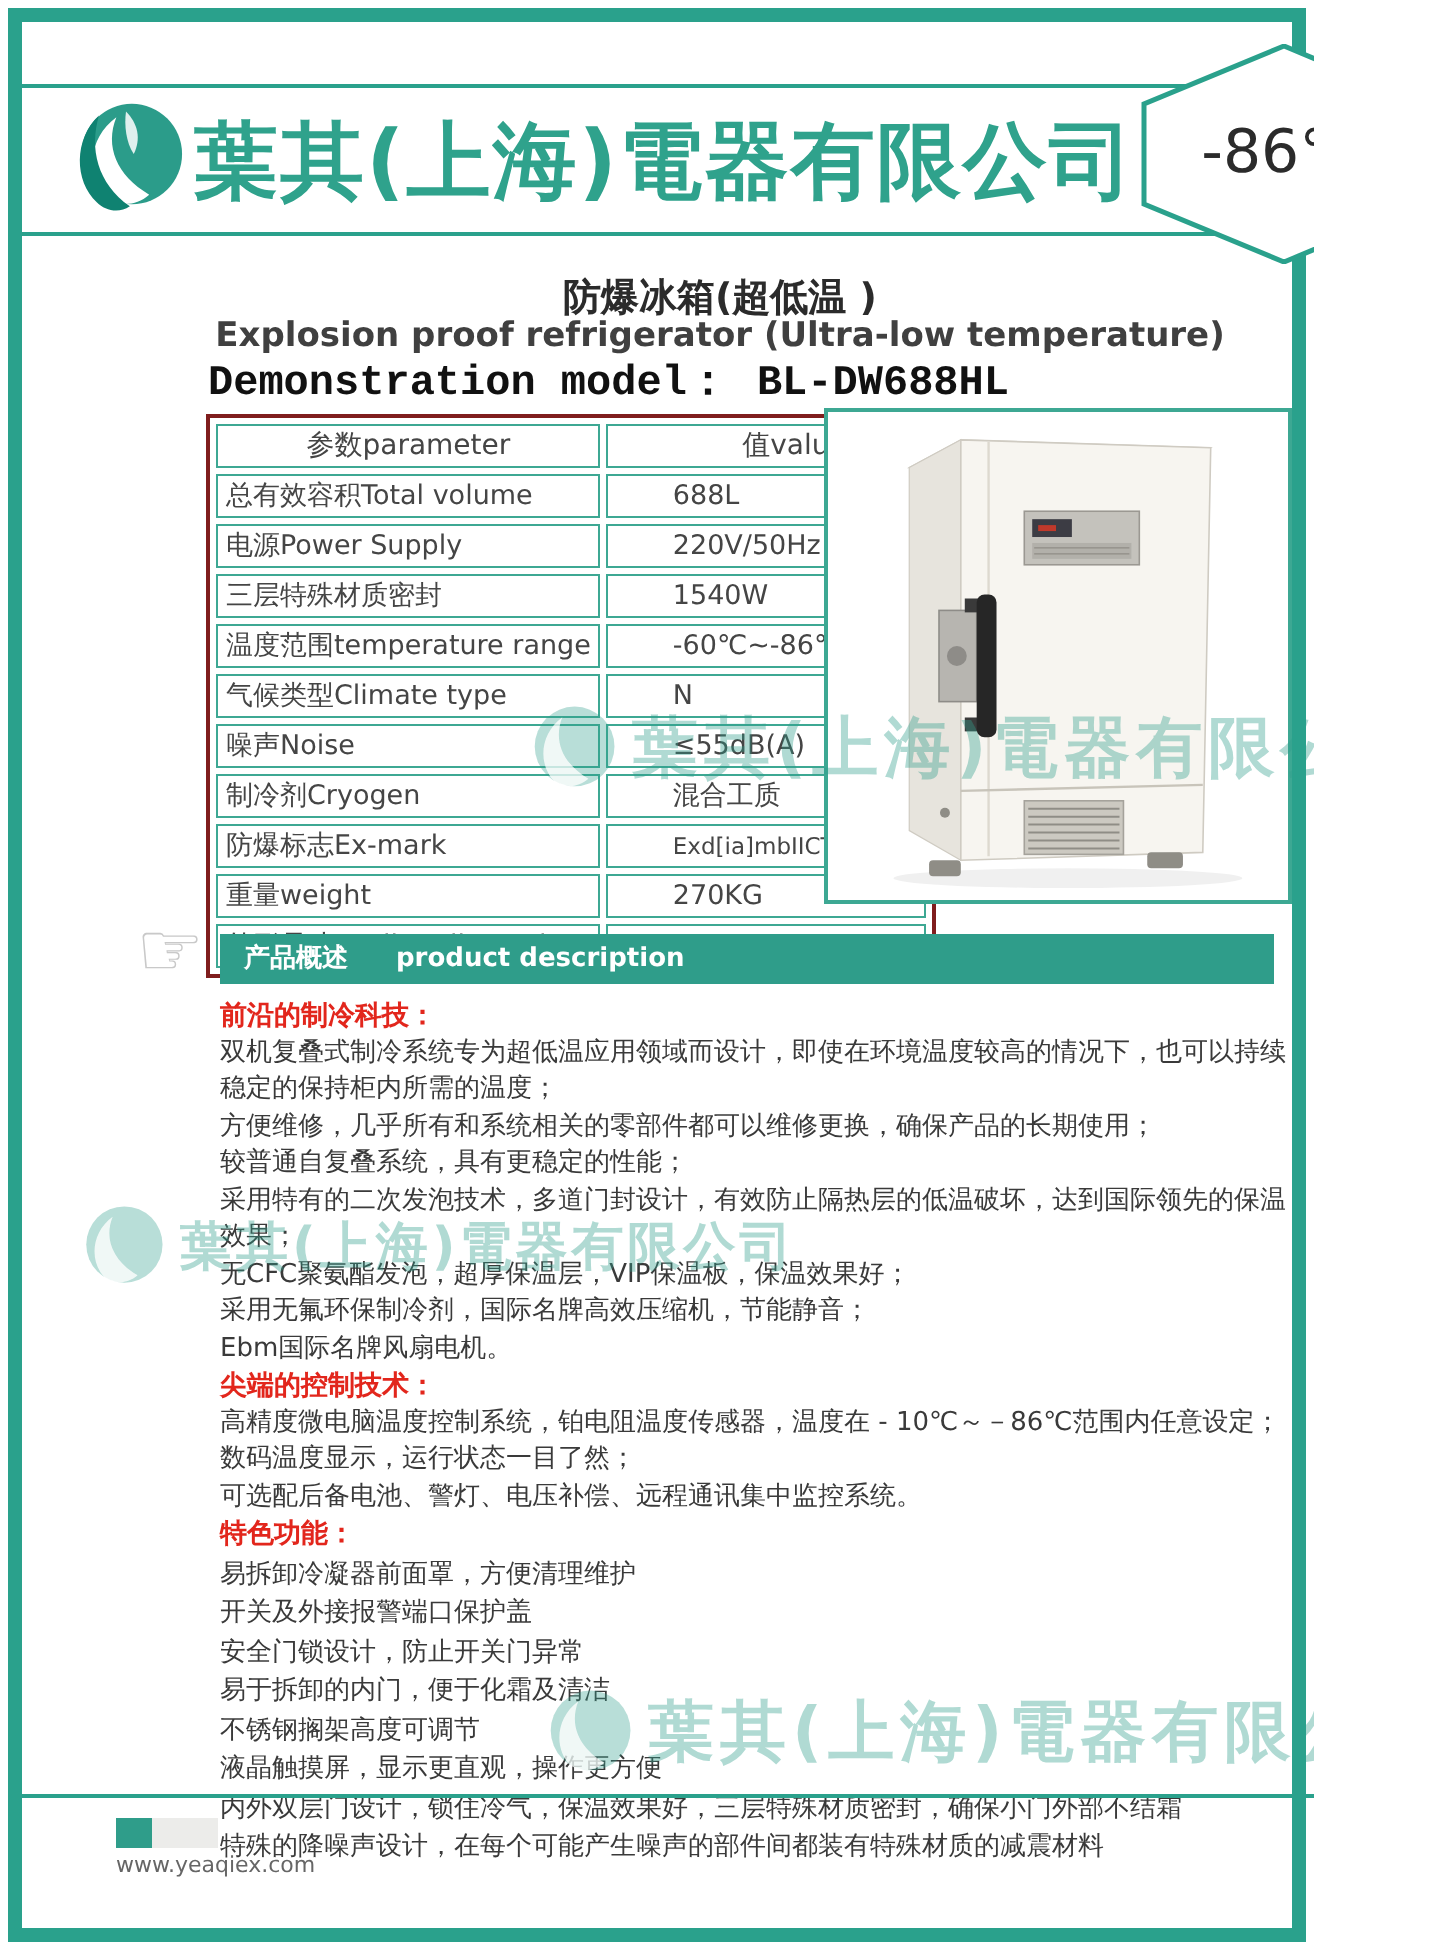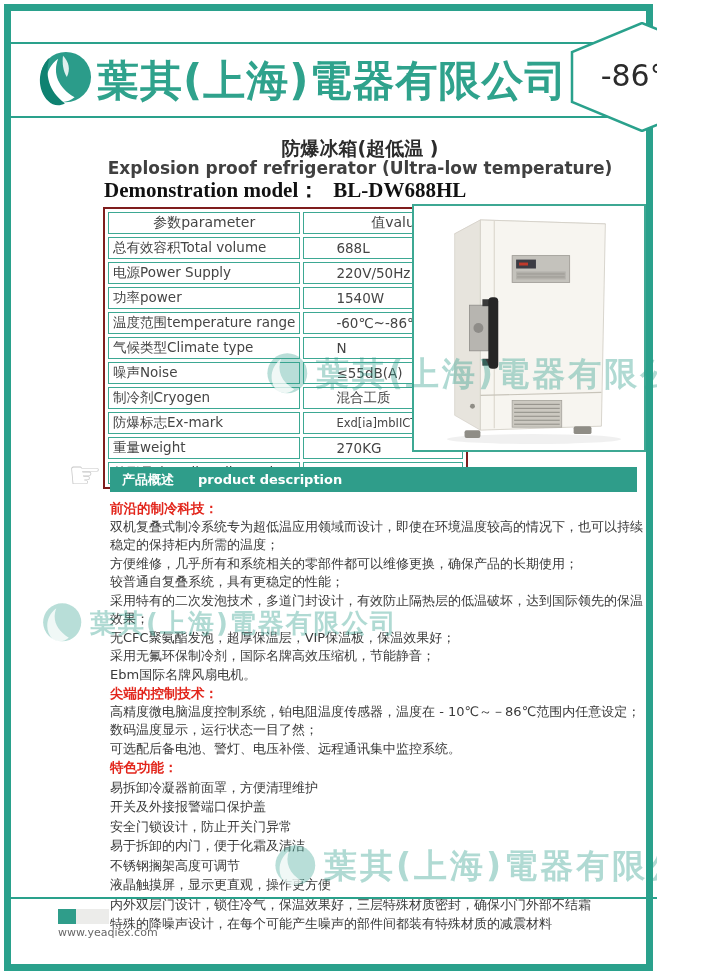--- a/index.html
+++ b/index.html
@@ -20,21 +20,21 @@
 
   
   .logo{position:absolute;left:34px;top:48px;width:58px;height:60px;}
   .company{position:absolute;left:97px;top:52px;font-size:42px;font-weight:bold;color:#2fa28c;letter-spacing:1px;line-height:58px;white-space:nowrap;}
   .hex{position:absolute;left:570px;top:22px;width:144px;height:110px;z-index:10;}
   .hex text{font-family:"DejaVu Sans","Liberation Sans",sans-serif;}
 
   
   .title-zh{position:absolute;left:0;top:136px;width:720px;text-align:center;font-size:19px;font-weight:bold;color:#2b2b2b;}
   .title-en{position:absolute;left:0;top:158px;width:720px;text-align:center;font-size:17px;font-weight:bold;color:#404040;}
-  .model-line{position:absolute;left:104px;top:176px;font-family:Liberation Serif, serif;font-size:21px;font-weight:bold;color:#111;}
+  .model-line{position:absolute;left:104px;top:176px;font-family:Liberation Mono, monospace;font-size:21px;font-weight:bold;color:#111;}
   .model-line .val{margin-left:14px;}
 
   
   table.spec{position:absolute;left:103px;top:207px;width:298px;border-collapse:separate;border-spacing:3px;border:2px solid #7f1d1d;background:#fff;}
   table.spec td{border:1px solid #3da893;font-size:13.5px;color:#454545;padding:1px 4px;height:18px;white-space:nowrap;overflow:hidden;}
   table.spec td.c1{width:180px;}
   table.spec td.c2{width:106px;padding-left:32px;}
   table.spec tr.hdr td{text-align:center;font-size:14px;}
   table.spec td.small{font-size:11.5px;}
 
@@ -102,21 +102,21 @@
       </tr>
       <tr>
           <td class="c1">总有效容积Total volume</td>
           <td class="c2">688L</td>
         </tr>
       <tr>
           <td class="c1">电源Power Supply</td>
           <td class="c2">220V/50Hz</td>
         </tr>
       <tr>
-          <td class="c1">功率power</td>
+          <td class="c1">三层特殊材质密封</td>
           <td class="c2">1540W</td>
         </tr>
       <tr>
           <td class="c1">温度范围temperature range</td>
           <td class="c2">-60℃~-86℃</td>
         </tr>
       <tr>
           <td class="c1">气候类型Climate type</td>
           <td class="c2">N</td>
         </tr>

